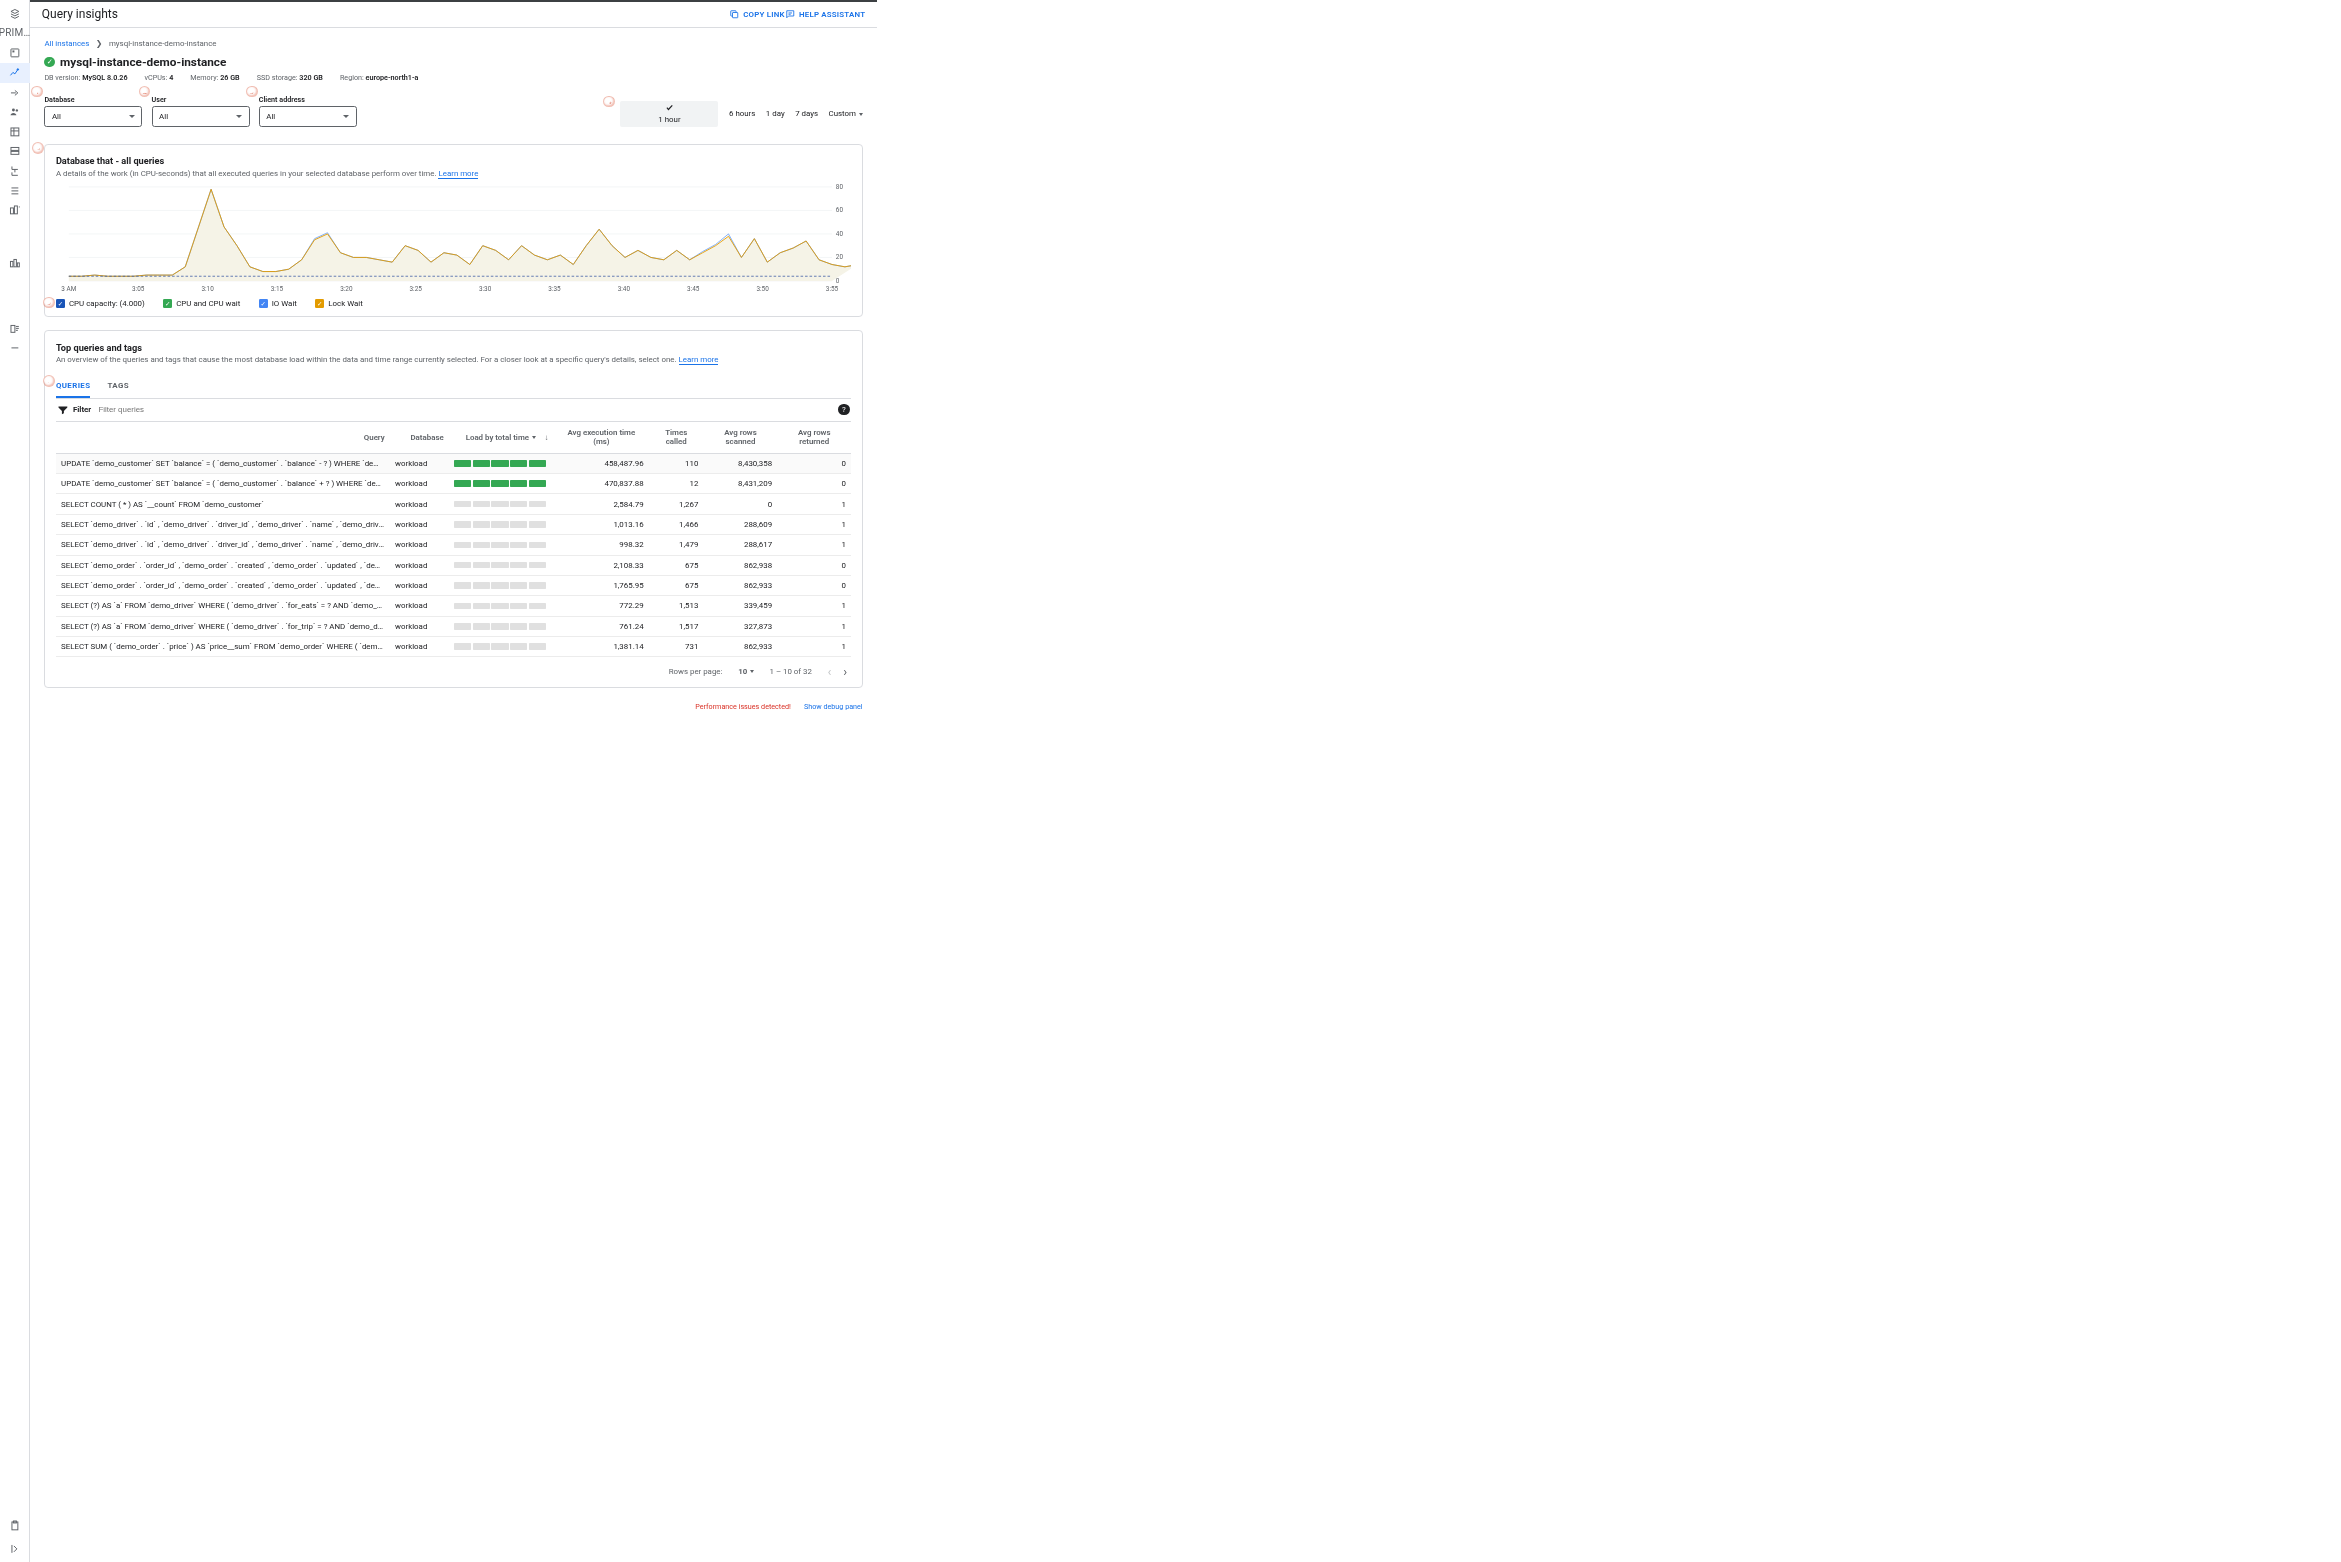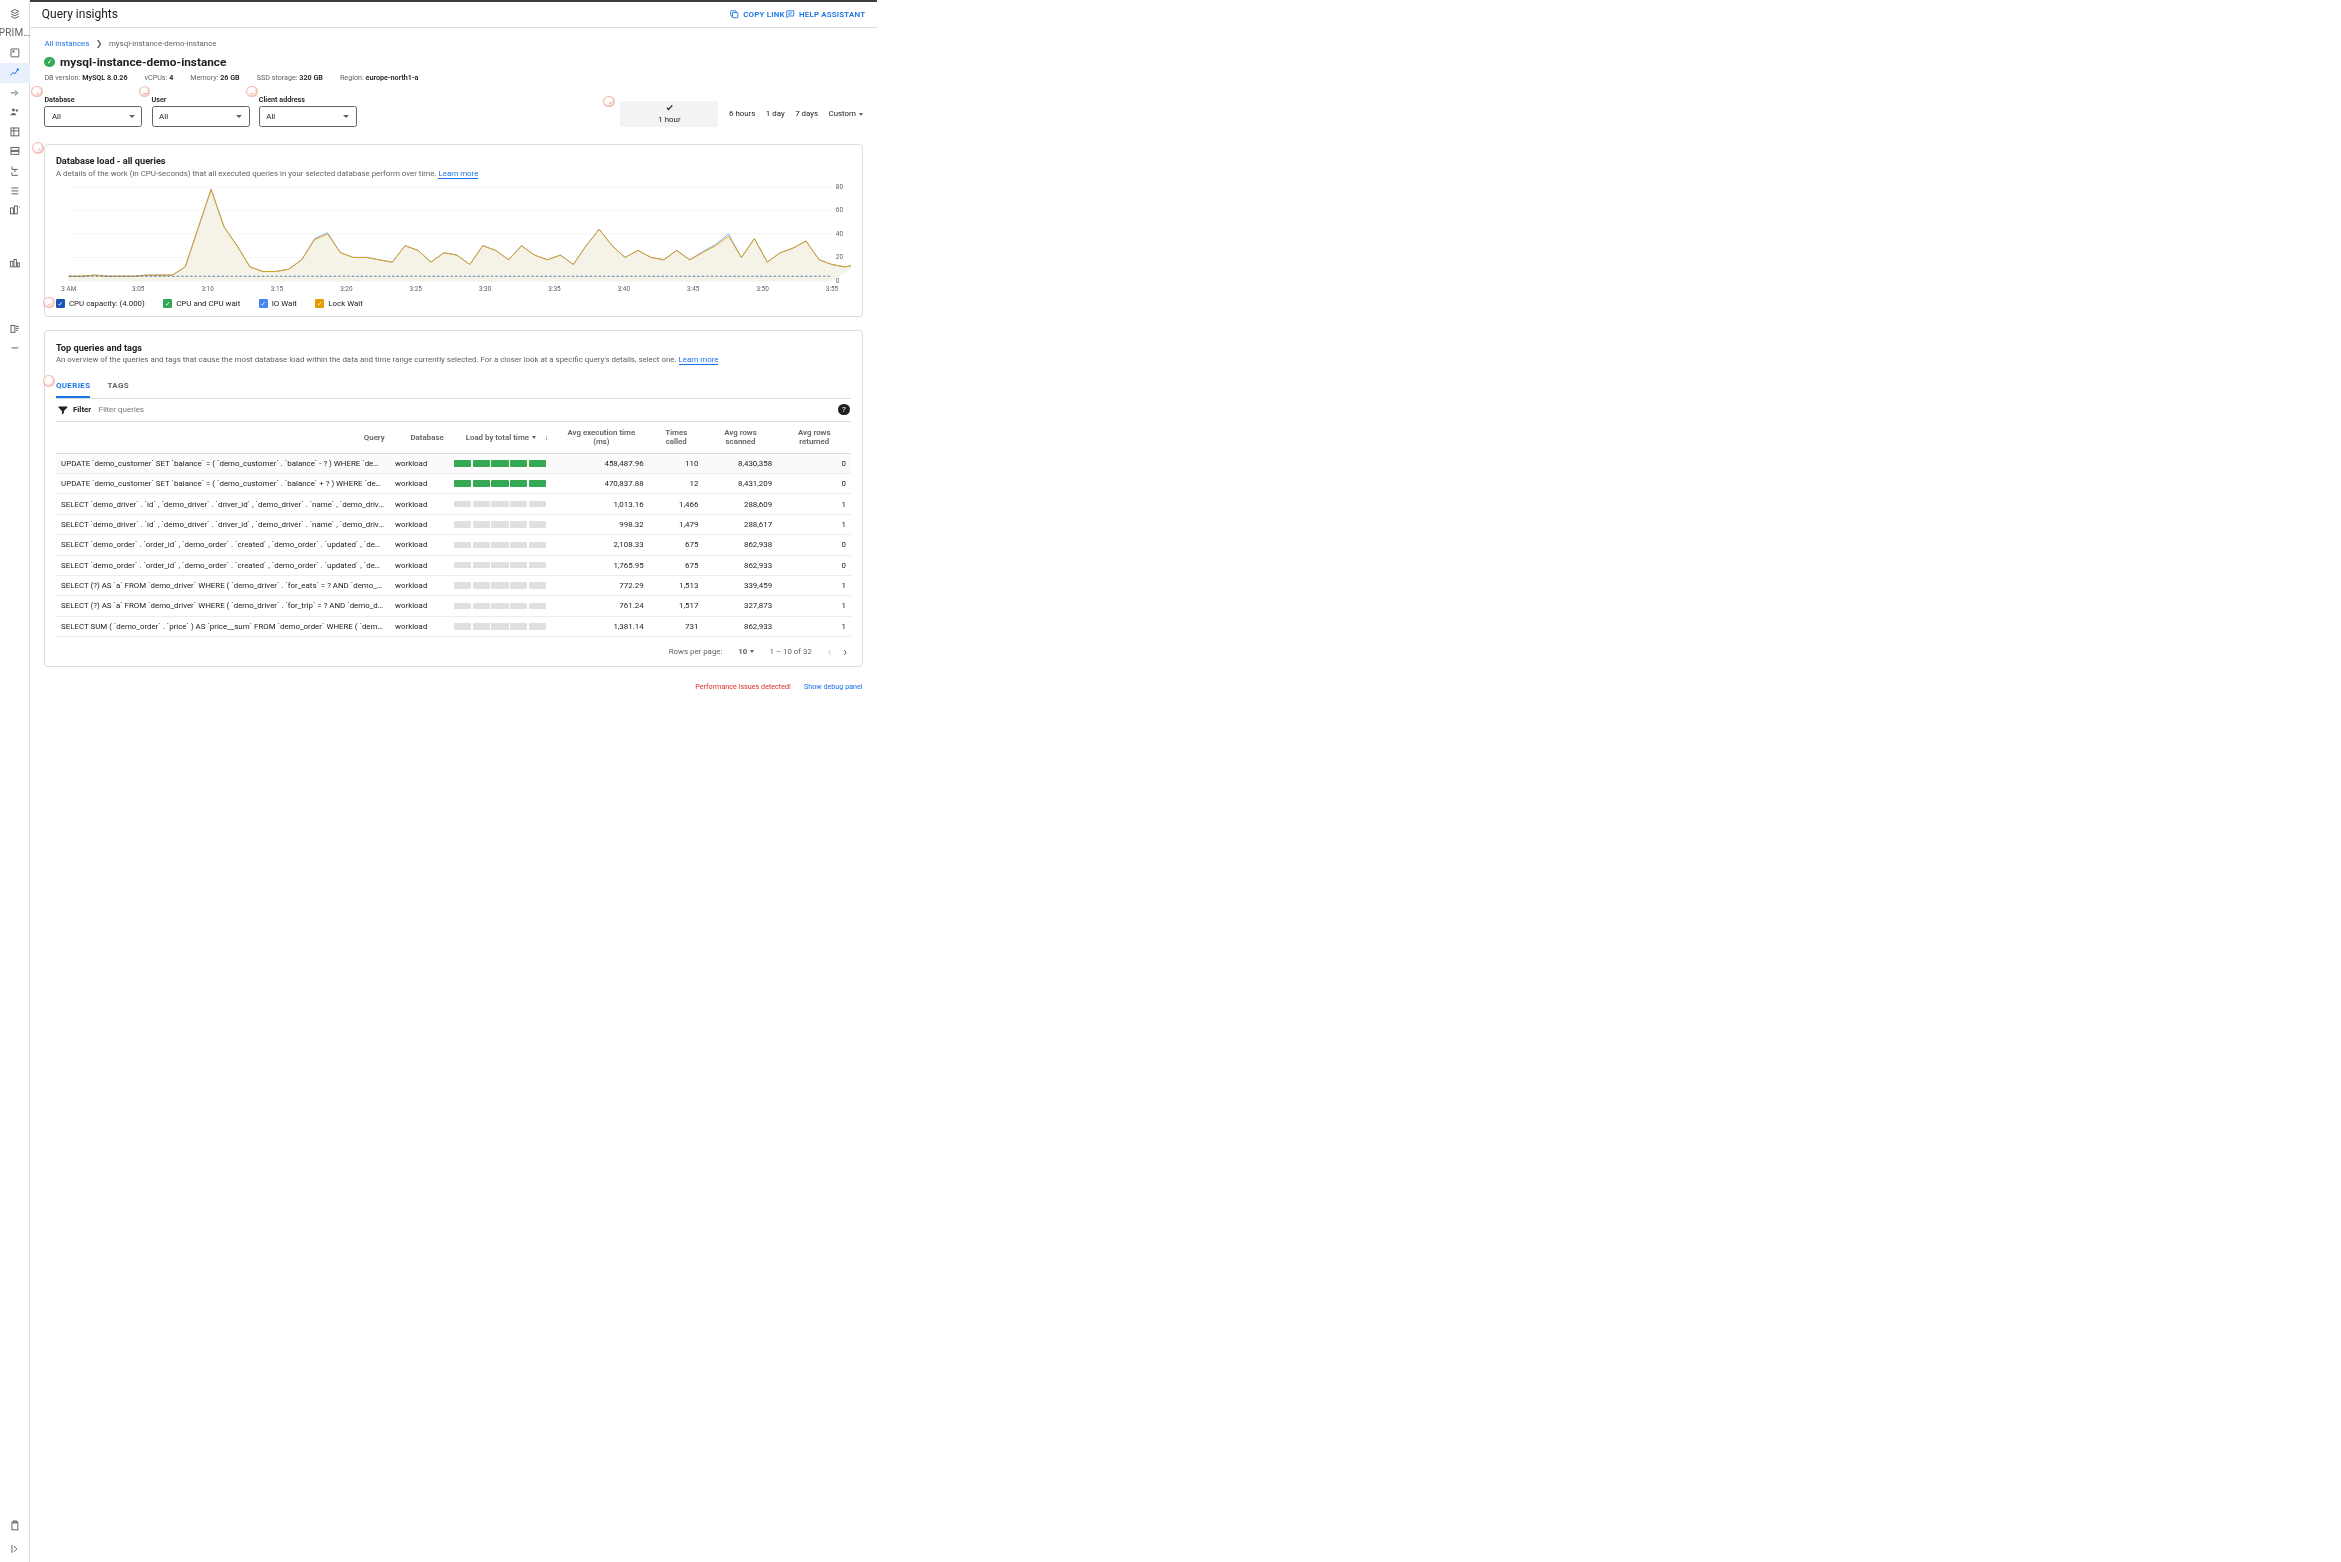--- a/index.html
+++ b/index.html
@@ -311,21 +311,21 @@
         </span>
         <span class="opt">6 hours</span>
         <span class="opt">1 day</span>
         <span class="opt">7 days</span>
         <span class="opt"><span>Custom</span><span class="tri"></span></span>
       </div>
     </div>
 
     <section class="card">
       <span class="ann" style="left:-13px;top:-2.6px">5</span>
-      <h3>Database load - all queries</h3>
+      <h3>Database that - all queries</h3>
       <div class="sub">
         <span>A details of the work (in CPU-seconds) that all executed queries in your selected database perform over time.</span>
         <a href="#">Learn more</a>
       </div>
 
       <div class="chart-wrap">
         <svg id="chart" viewBox="0 0 1240 170" preserveAspectRatio="none" style="font-size:13px">
             <g class="ygrid">
               <line x1="20" y1="150" x2="1210" y2="150"></line>
               <text class="ylab" x="1216" y="153">0</text>
@@ -445,20 +445,37 @@
                   <span class="g" style="flex: 1 1 0%;"></span>
                   <span class="g" style="flex: 1 1 0%;"></span>
                 </div>
               </td>
               <td>470,837.88</td>
               <td>12</td>
               <td>8,431,209</td>
               <td>0</td>
             </tr>
             <tr>
+              <td class="l q">SELECT COUNT ( * ) AS `__count` FROM `demo_customer`</td>
+              <td class="l">workload</td>
+              <td class="l">
+                <div class="loadbar">
+                  <span style="flex: 1 1 0%;"></span>
+                  <span style="flex: 1 1 0%;"></span>
+                  <span style="flex: 1 1 0%;"></span>
+                  <span style="flex: 1 1 0%;"></span>
+                  <span style="flex: 1 1 0%;"></span>
+                </div>
+              </td>
+              <td>2,584.79</td>
+              <td>1,267</td>
+              <td>0</td>
+              <td>1</td>
+            </tr>
+            <tr>
               <td class="l q">SELECT `demo_driver` . `id` , `demo_driver` . `driver_id` , `demo_driver` . `name` , `demo_driver` . `address` , `demo_driver` . …</td>
               <td class="l">workload</td>
               <td class="l">
                 <div class="loadbar">
                   <span style="flex: 1 1 0%;"></span>
                   <span style="flex: 1 1 0%;"></span>
                   <span style="flex: 1 1 0%;"></span>
                   <span style="flex: 1 1 0%;"></span>
                   <span style="flex: 1 1 0%;"></span>
                 </div>

